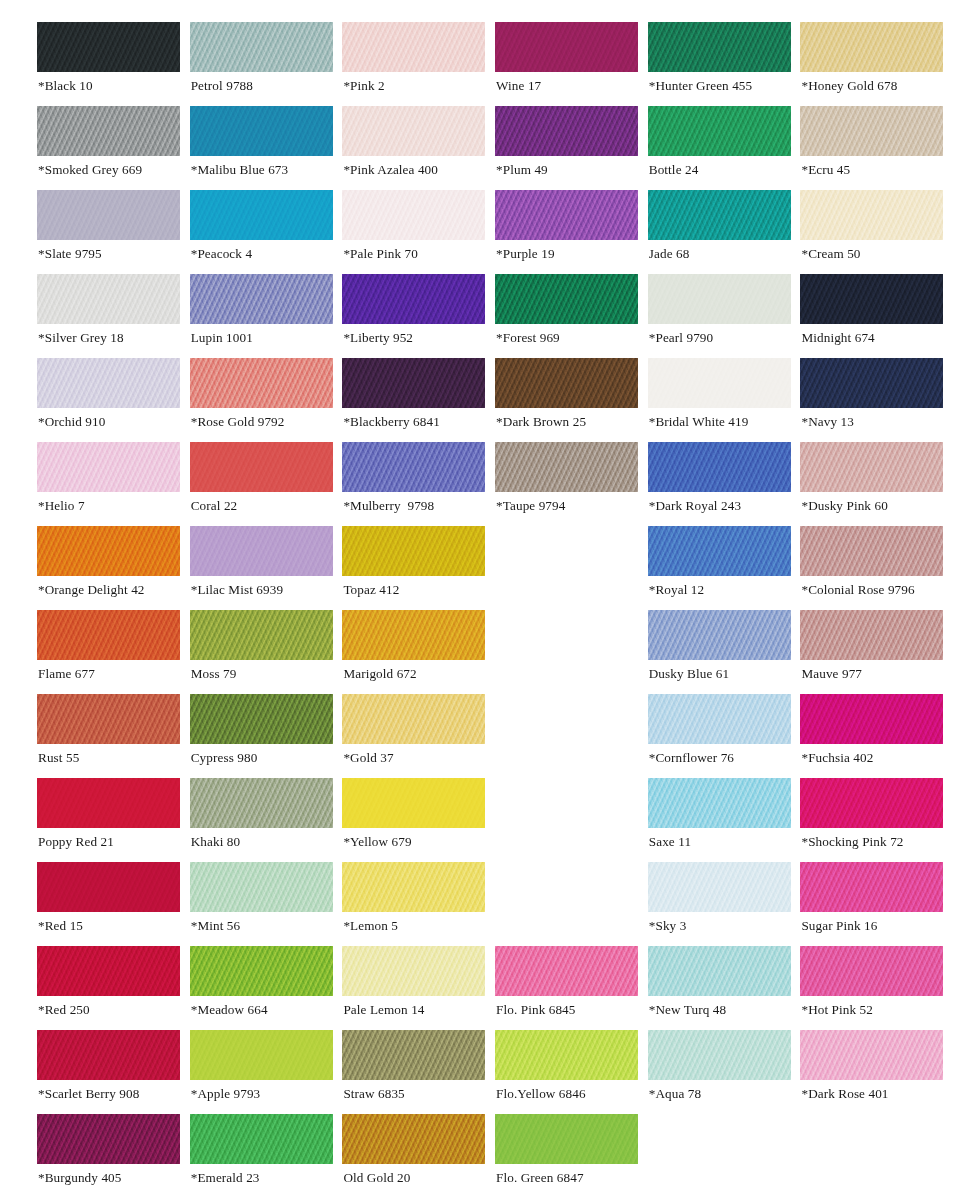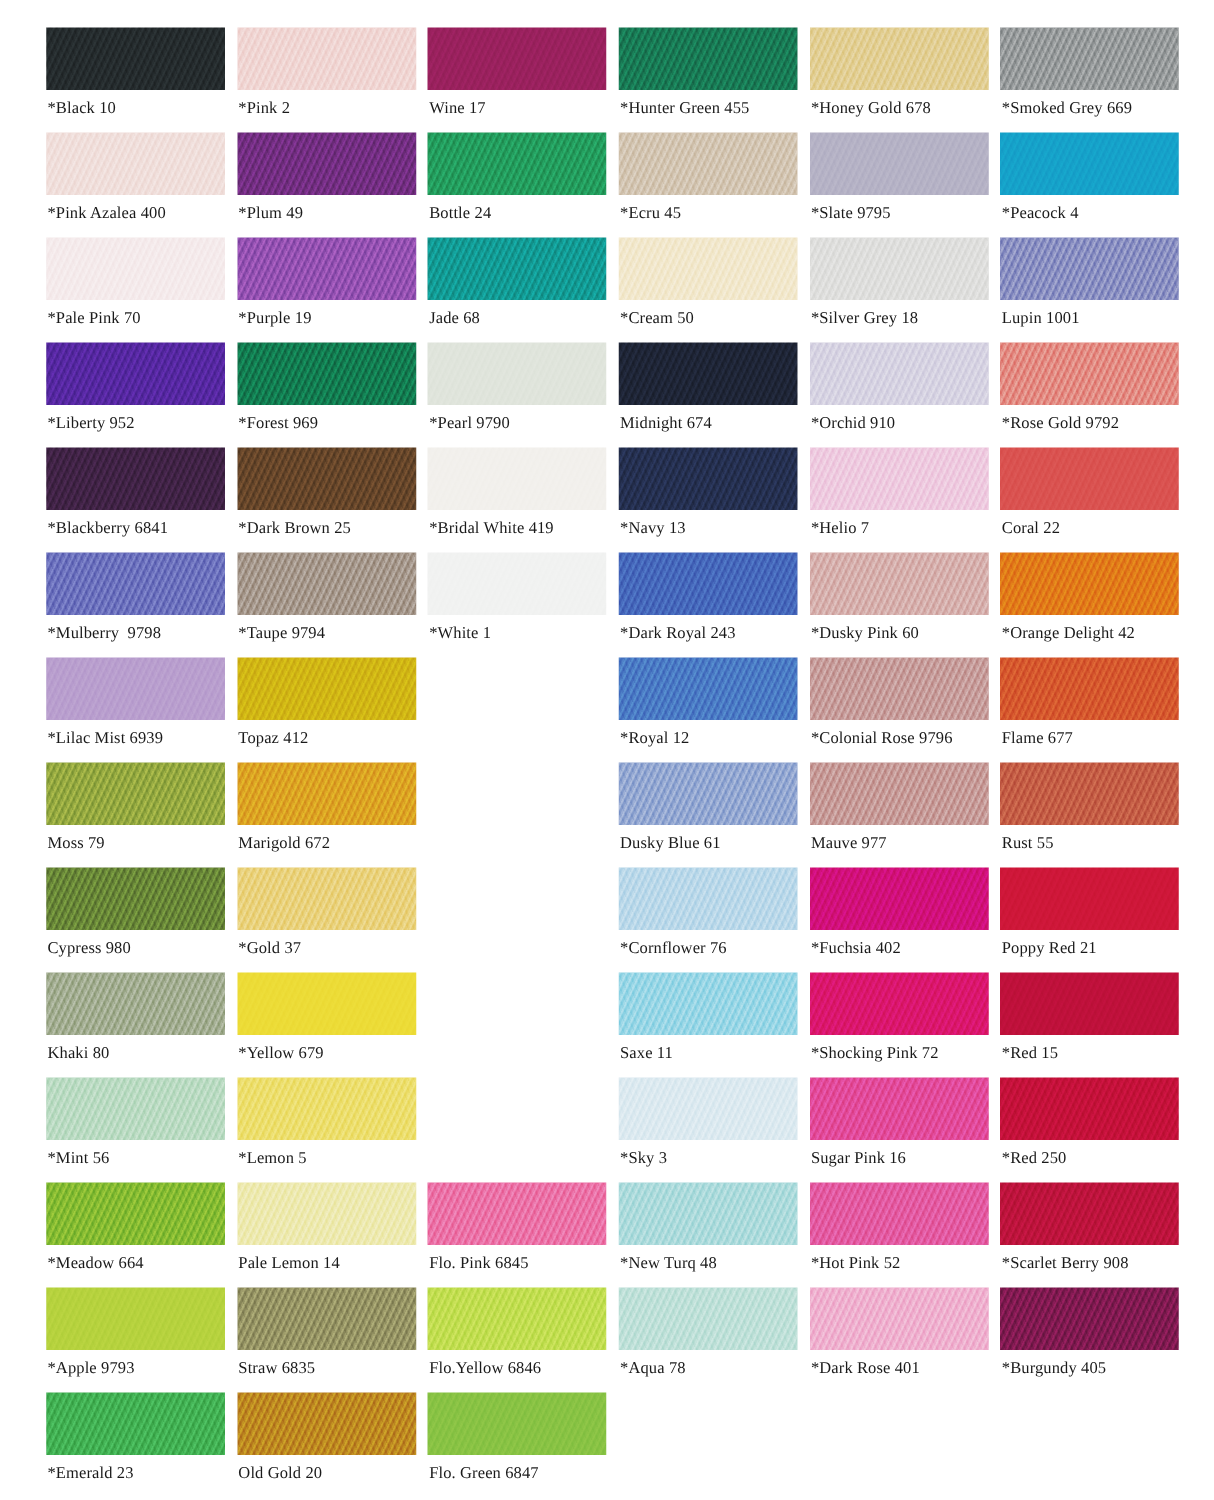--- a/index.html
+++ b/index.html
@@ -81,40 +81,48 @@
 </head>
 <body>
 
 <div id="chart">
   <div class="swatch-grid">
       <div class="cell">
         <div class="chip heavy" style="background-color: rgb(34, 40, 42);"></div>
         <div class="cell-label">*Black 10</div>
       </div>
       <div class="cell">
+        <div class="chip heavy" style="background-color: rgb(155, 184, 182);"></div>
+        <div class="cell-label">Petrol 9788</div>
+      </div>
+      <div class="cell">
         <div class="chip heavy" style="background-color: rgb(239, 210, 207);"></div>
         <div class="cell-label">*Pink 2</div>
       </div>
       <div class="cell">
         <div class="chip smooth" style="background-color: rgb(151, 32, 91);"></div>
         <div class="cell-label">Wine 17</div>
       </div>
       <div class="cell">
         <div class="chip" style="background-color: rgb(23, 114, 79);"></div>
         <div class="cell-label">*Hunter Green 455</div>
       </div>
       <div class="cell">
         <div class="chip" style="background-color: rgb(224, 203, 139);"></div>
         <div class="cell-label">*Honey Gold 678</div>
       </div>
       <div class="cell">
         <div class="chip heavy" style="background-color: rgb(142, 146, 147);"></div>
         <div class="cell-label">*Smoked Grey 669</div>
       </div>
       <div class="cell">
+        <div class="chip smooth" style="background-color: rgb(28, 133, 173);"></div>
+        <div class="cell-label">*Malibu Blue 673</div>
+      </div>
+      <div class="cell">
         <div class="chip heavy" style="background-color: rgb(239, 220, 216);"></div>
         <div class="cell-label">*Pink Azalea 400</div>
       </div>
       <div class="cell">
         <div class="chip" style="background-color: rgb(107, 43, 121);"></div>
         <div class="cell-label">*Plum 49</div>
       </div>
       <div class="cell">
         <div class="chip" style="background-color: rgb(33, 149, 87);"></div>
         <div class="cell-label">Bottle 24</div>
@@ -203,24 +211,20 @@
         <div class="chip smooth" style="background-color: rgb(217, 80, 78);"></div>
         <div class="cell-label">Coral 22</div>
       </div>
       <div class="cell">
         <div class="chip heavy" style="background-color: rgb(100, 105, 184);"></div>
         <div class="cell-label">*Mulberry  9798</div>
       </div>
       <div class="cell">
         <div class="chip heavy" style="background-color: rgb(158, 143, 130);"></div>
         <div class="cell-label">*Taupe 9794</div>
-      </div>
-      <div class="cell">
-        <div class="chip smooth" style="background-color: rgb(241, 242, 241);"></div>
-        <div class="cell-label">*White 1</div>
       </div>
       <div class="cell">
         <div class="chip" style="background-color: rgb(65, 97, 182);"></div>
         <div class="cell-label">*Dark Royal 243</div>
       </div>
       <div class="cell">
         <div class="chip heavy" style="background-color: rgb(211, 169, 166);"></div>
         <div class="cell-label">*Dusky Pink 60</div>
       </div>
       <div class="cell">

